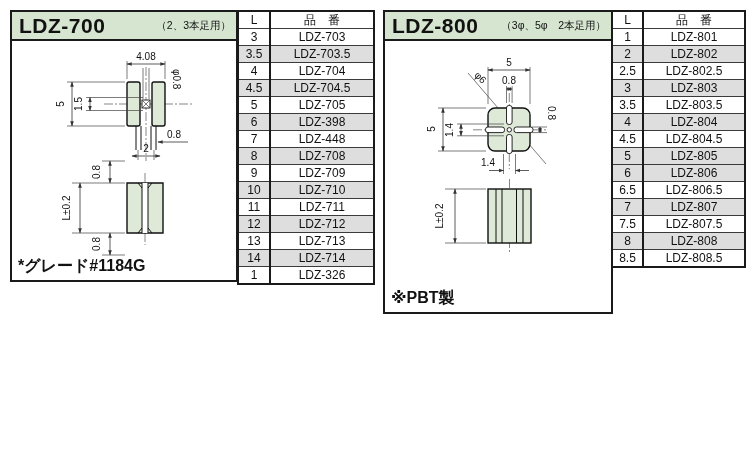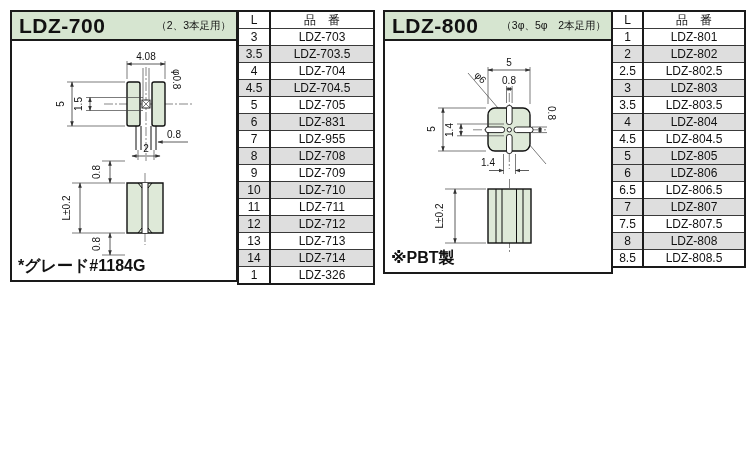--- a/index.html
+++ b/index.html
@@ -2,21 +2,21 @@
 <html><head>
 <meta charset="utf-8">
 <style>
   html,body{margin:0;padding:0;background:#fff;}
   body{width:750px;height:450px;position:relative;font-family:"Liberation Sans","DejaVu Sans",sans-serif;color:#111;
        --green:#d6e5d0;--part-fill:#dee9d8;--row-alt:#dedede;--line:#1a1a1a;}
   .canvas{position:absolute;inset:0;width:750px;height:450px;background:#fff;overflow:hidden;}
 
   .section{position:absolute;border:2px solid var(--line);background:#fff;box-sizing:border-box;}
   #sec700{left:10px;top:10px;width:228px;height:272px;}
-  #sec800{left:383px;top:10px;width:230px;height:264px;}
+  #sec800{left:383px;top:10px;width:230px;height:304px;}
 
   .sec-header{height:29px;background:var(--green);border-bottom:2px solid var(--line);
               display:flex;align-items:center;justify-content:space-between;
               padding:0 5px 0 7px;box-sizing:border-box;}
   .sec-title{font-size:21px;font-weight:bold;letter-spacing:.5px;}
   .sec-sub{font-size:10.5px;white-space:nowrap;margin-left:15px;}
 
   .drawing{position:absolute;left:0;top:29px;display:block;}
   .footnote{position:absolute;left:6px;bottom:3px;font-size:16px;font-weight:bold;}
 
@@ -140,25 +140,25 @@
         <tr class="alt">
           <td>4.5</td>
           <td>LDZ-704.5</td>
         </tr>
         <tr>
           <td>5</td>
           <td>LDZ-705</td>
         </tr>
         <tr class="alt">
           <td>6</td>
-          <td>LDZ-831</td>
+          <td>LDZ-398</td>
         </tr>
         <tr>
           <td>7</td>
-          <td>LDZ-955</td>
+          <td>LDZ-448</td>
         </tr>
         <tr class="alt">
           <td>8</td>
           <td>LDZ-708</td>
         </tr>
         <tr>
           <td>9</td>
           <td>LDZ-709</td>
         </tr>
         <tr class="alt">

